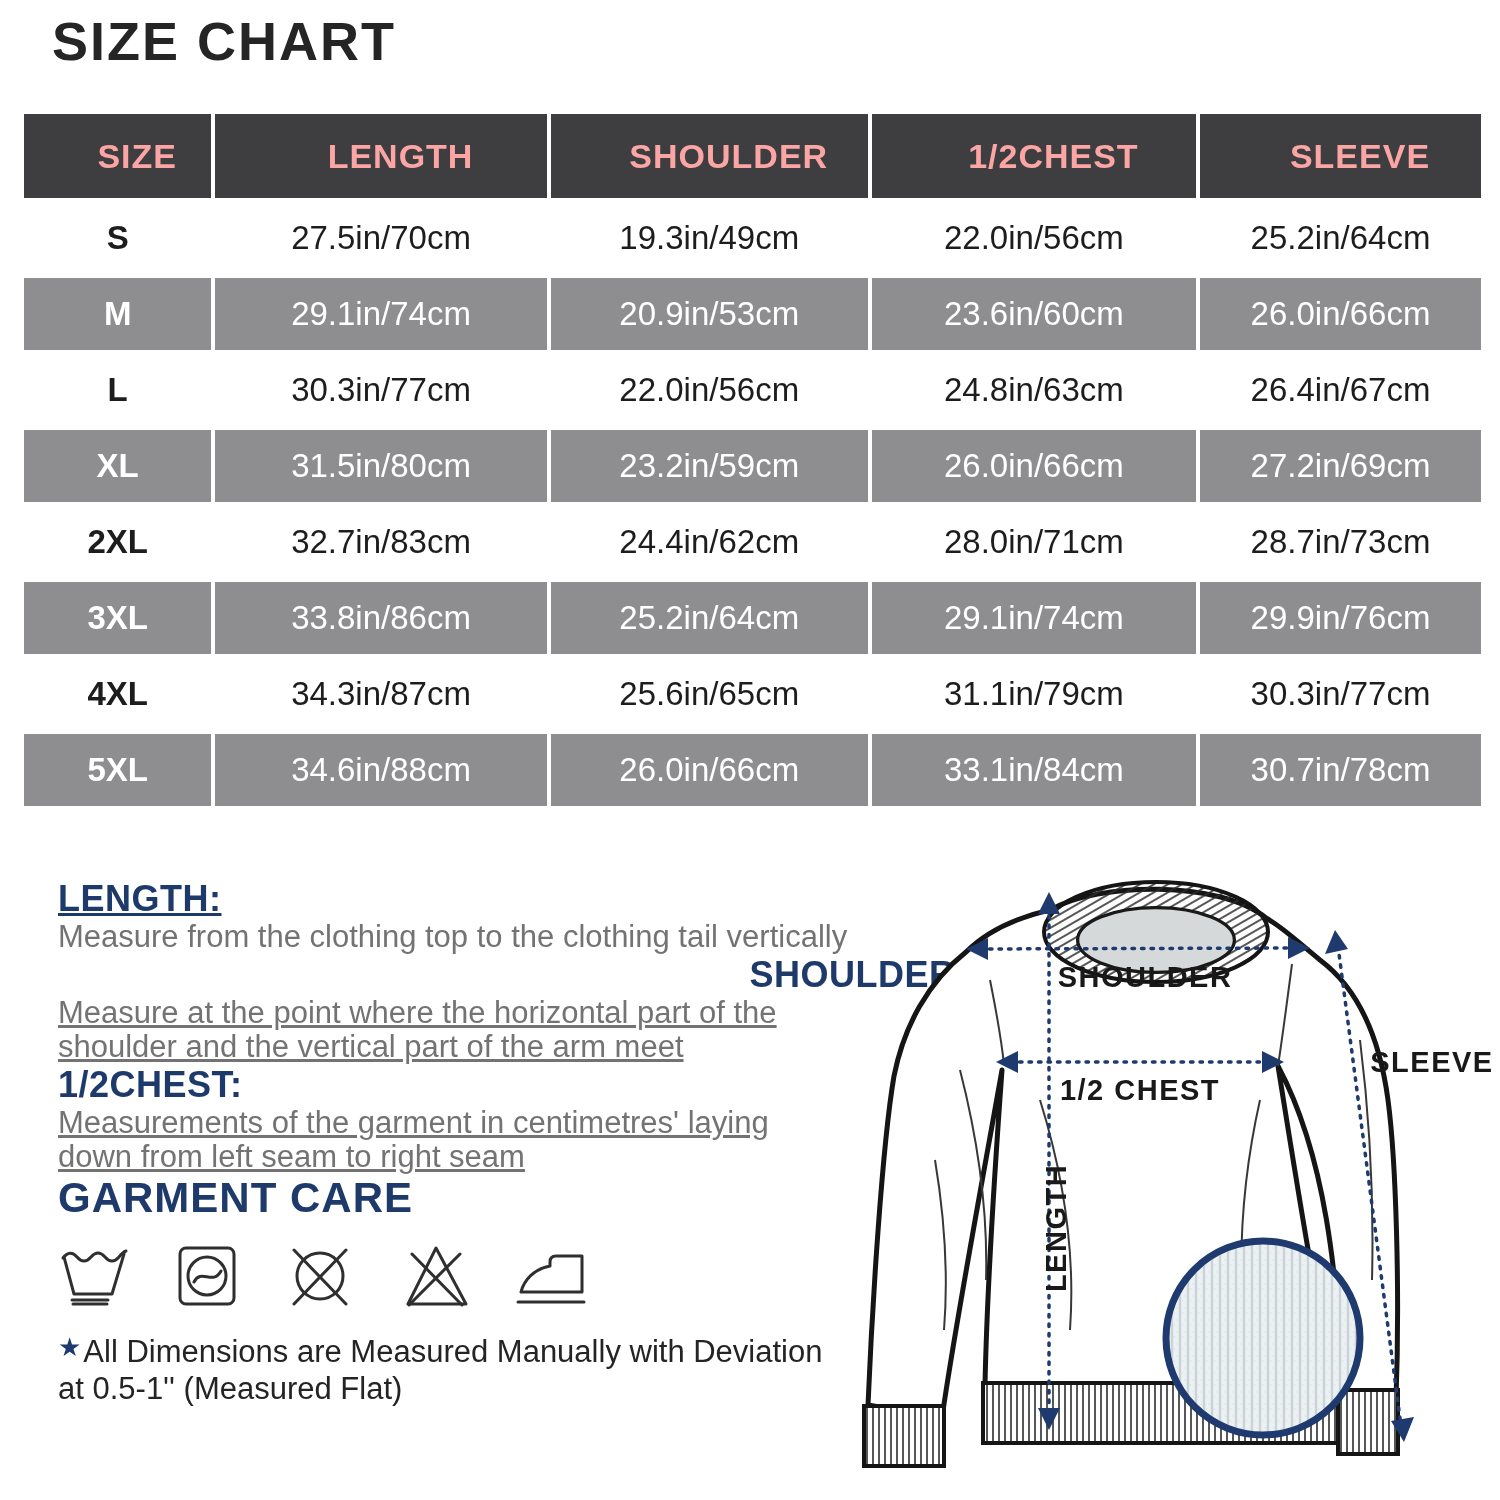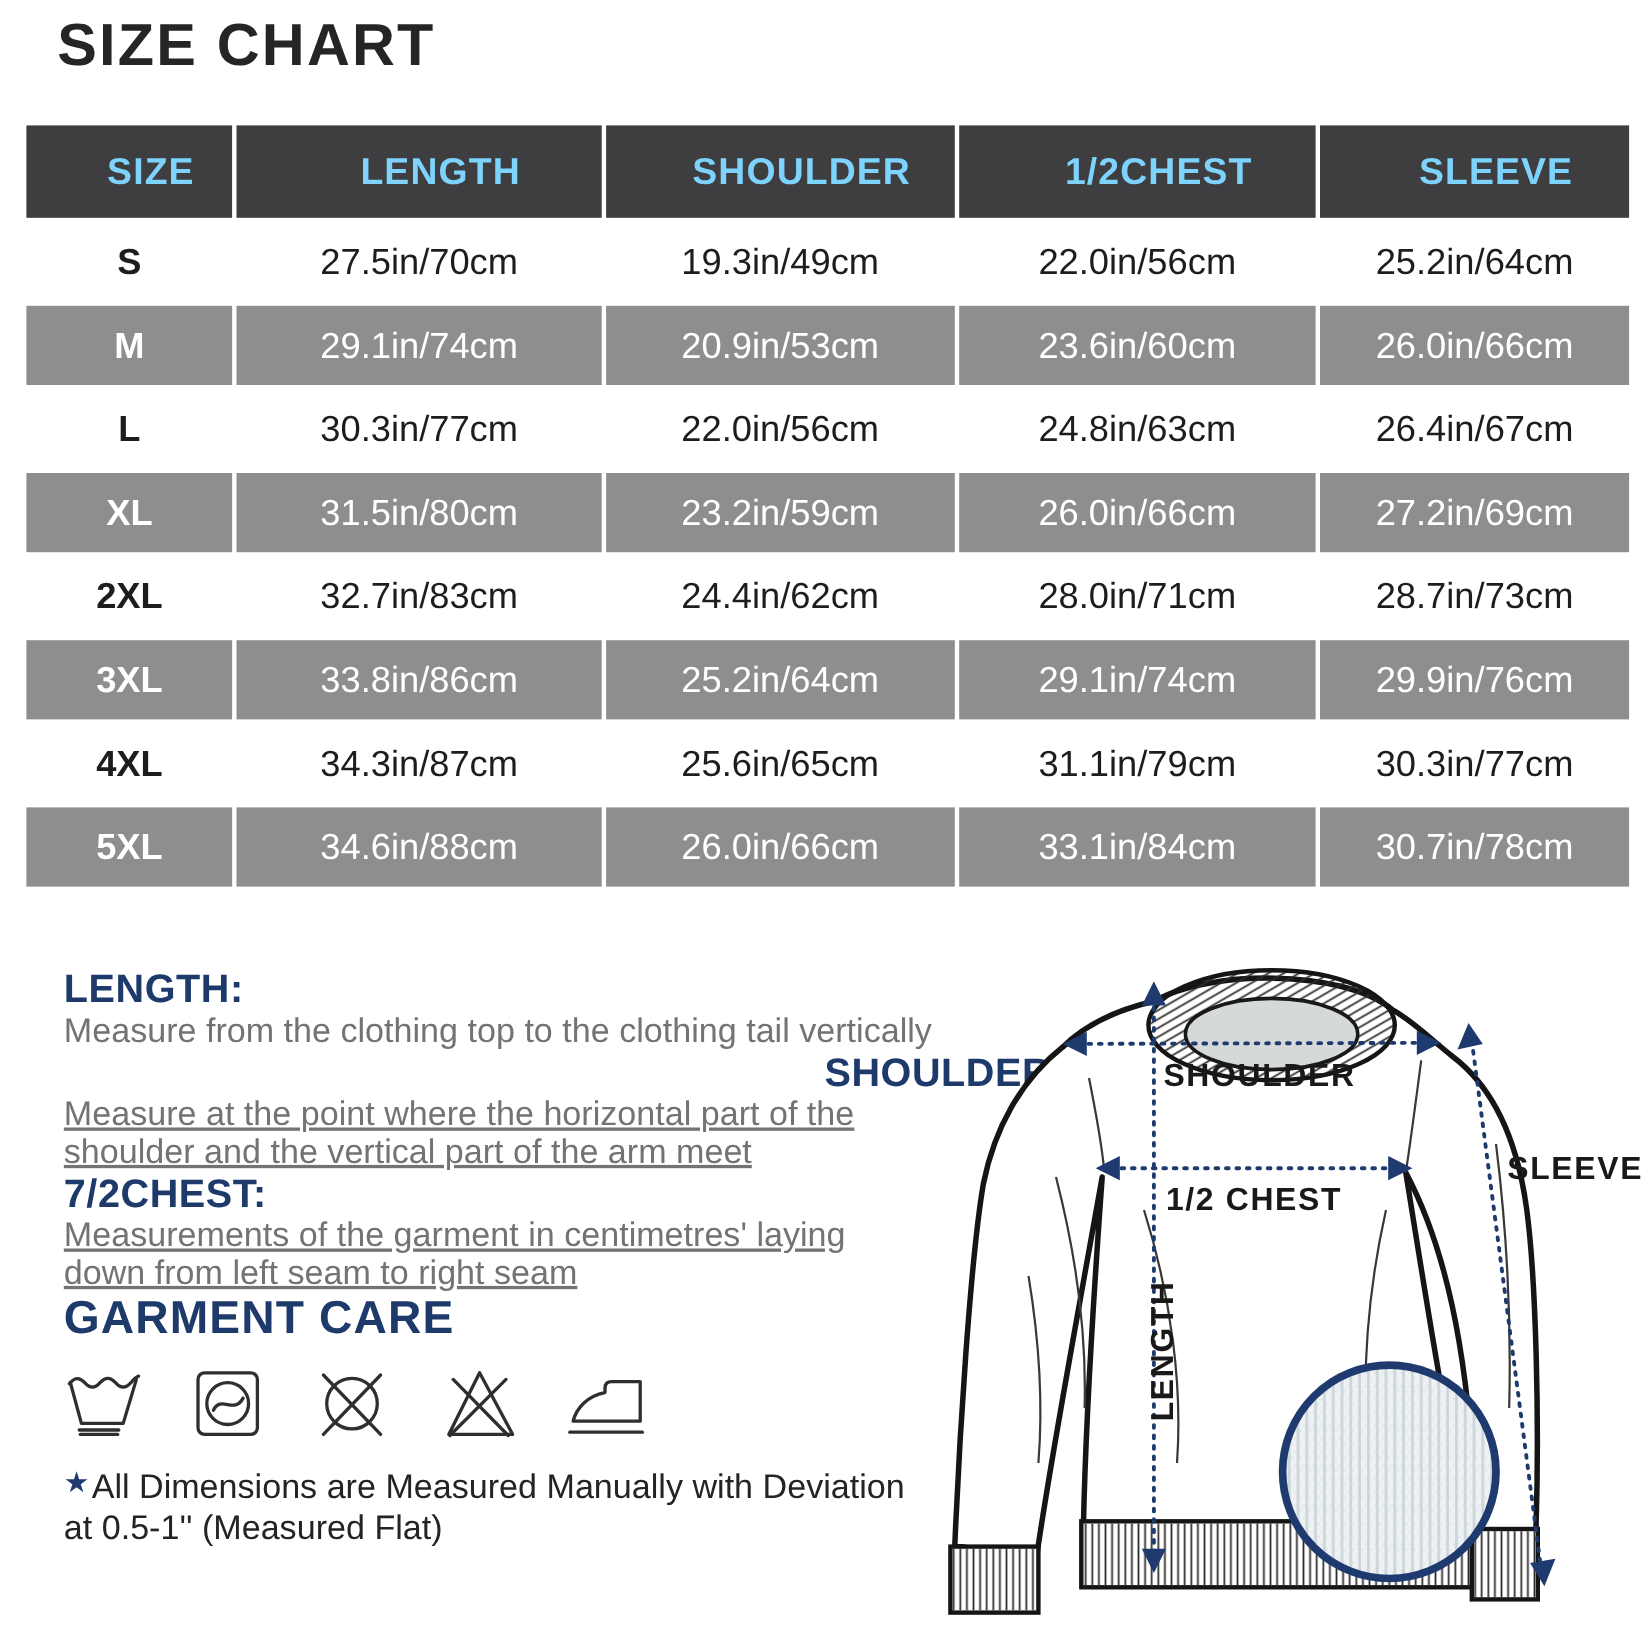--- a/index.html
+++ b/index.html
@@ -11,39 +11,39 @@
   .title{
     position:absolute;left:52px;top:10px;
     font-size:54px;font-weight:800;letter-spacing:2px;color:#252525;
   }
   
   table.size-table{
     position:absolute;left:20px;top:110px;width:1465px;
     border-collapse:separate;border-spacing:4px;table-layout:fixed;
   }
   table.size-table th{
-    background:#3e3e40;color:#7dd3fc;font-size:34px;font-weight:700;
+    background:#3e3e40;color:#fca5a5;font-size:34px;font-weight:700;
     height:82px;text-align:center;letter-spacing:1px;padding-left:40px;
   }
   table.size-table td{
     height:70px;text-align:center;font-size:33px;color:#1d1d1d;
     vertical-align:middle;
   }
   table.size-table td.size-cell{font-weight:700;}
   table.size-table tr.alt td{background:#8e8e90;color:#ffffff;}
   
   .defs{position:absolute;left:58px;top:878px;width:910px;}
   .defs h3{
     margin:0;color:#1d3a6b;font-weight:800;font-size:36px;letter-spacing:0.5px;
   }
   .defs h3.care{font-size:42px;letter-spacing:1px;}
   .defs p{
     margin:0;color:#737373;font-size:31px;line-height:34px;font-weight:400;
   }
-  .mt14{margin-top:14px;} .mt6{margin-top:6px;} .mt8{margin-top:8px;text-decoration:underline;}
+  .mt14{margin-top:14px;text-decoration:underline;} .mt6{margin-top:6px;} .mt8{margin-top:8px;text-decoration:underline;}
   .mt12{margin-top:12px;text-align:right;} .mt16{margin-top:16px;} .mt20{margin-top:20px;}
   .icons-row{
     margin-top:20px;display:flex;align-items:flex-end;gap:44px;height:66px;
   }
   .icons-row svg{display:block;}
   .footnote{margin-top:21px;font-size:31px;line-height:37px;color:#242424;width:790px;}
   .footnote .star{color:#1e3a6e;font-size:26px;vertical-align:6px;margin-right:2px;}
   
   .diagram{position:absolute;left:840px;top:860px;width:660px;height:640px;}
   .diagram text{
@@ -131,21 +131,21 @@
       <td>30.7in/78cm</td>
     </tr>
   </tbody>
 </table>
 
 <div class="defs">
   <h3 class="mt14">LENGTH:</h3>
   <p class="mt6">Measure from the clothing top to the clothing tail vertically</p>
   <h3 class="mt12">SHOULDER:</h3>
   <p class="mt8" style="width:800px">Measure at the point where the horizontal part of the shoulder and the vertical part of the arm meet</p>
-  <h3 class="mt16">7/2CHEST:</h3>
+  <h3 class="mt16">1/2CHEST:</h3>
   <p class="mt8" style="width:780px">Measurements of the garment in centimetres' laying down from left seam to right seam</p>
 
   <h3 class="care mt20">GARMENT CARE</h3>
 
   <div class="icons-row">
     <span>
       <svg width="72" height="66" viewBox="0 0 72 66" fill="none" stroke="#2f2f2f" stroke-width="3" stroke-linecap="round" stroke-linejoin="round">
         <path d="M5,16 q 7,-9 14,-1 q 7,8 14,0 q 7,-8 14,0 q 7,8 14,0 q 4,-5 7,-6"></path>
         <path d="M6,15 L16,52 L54,52 L66,12"></path>
         <path d="M14,58 L50,58"></path>

